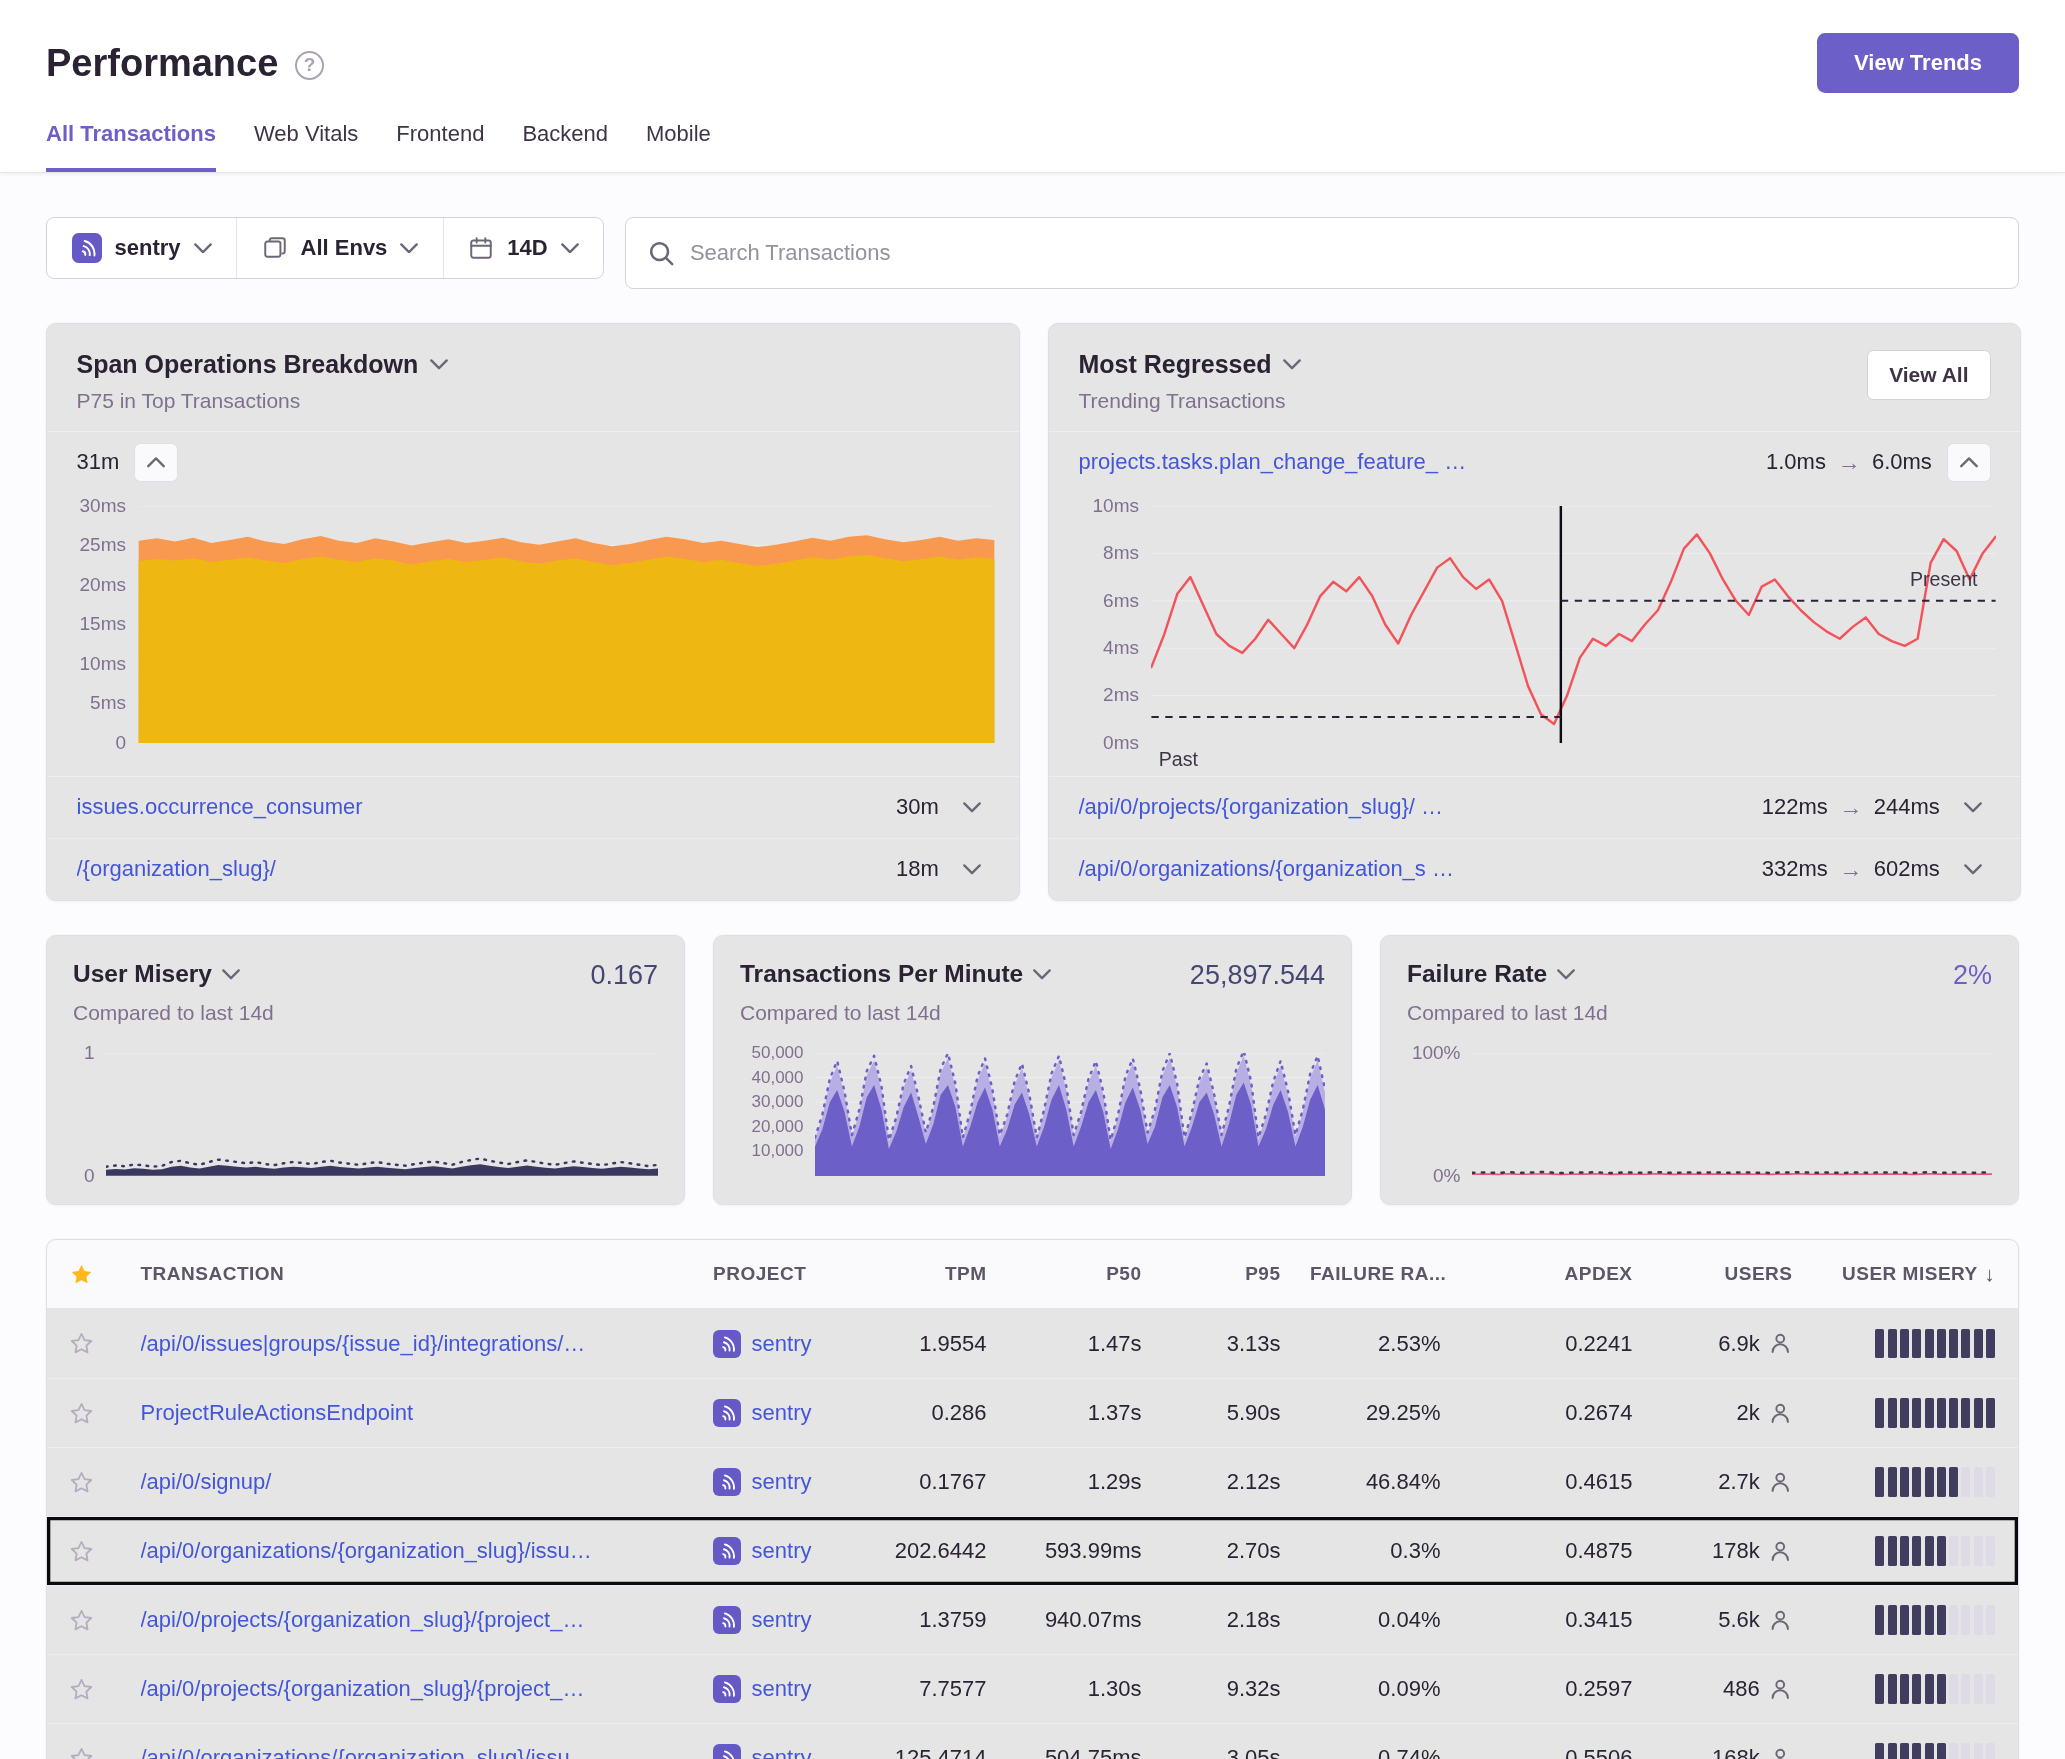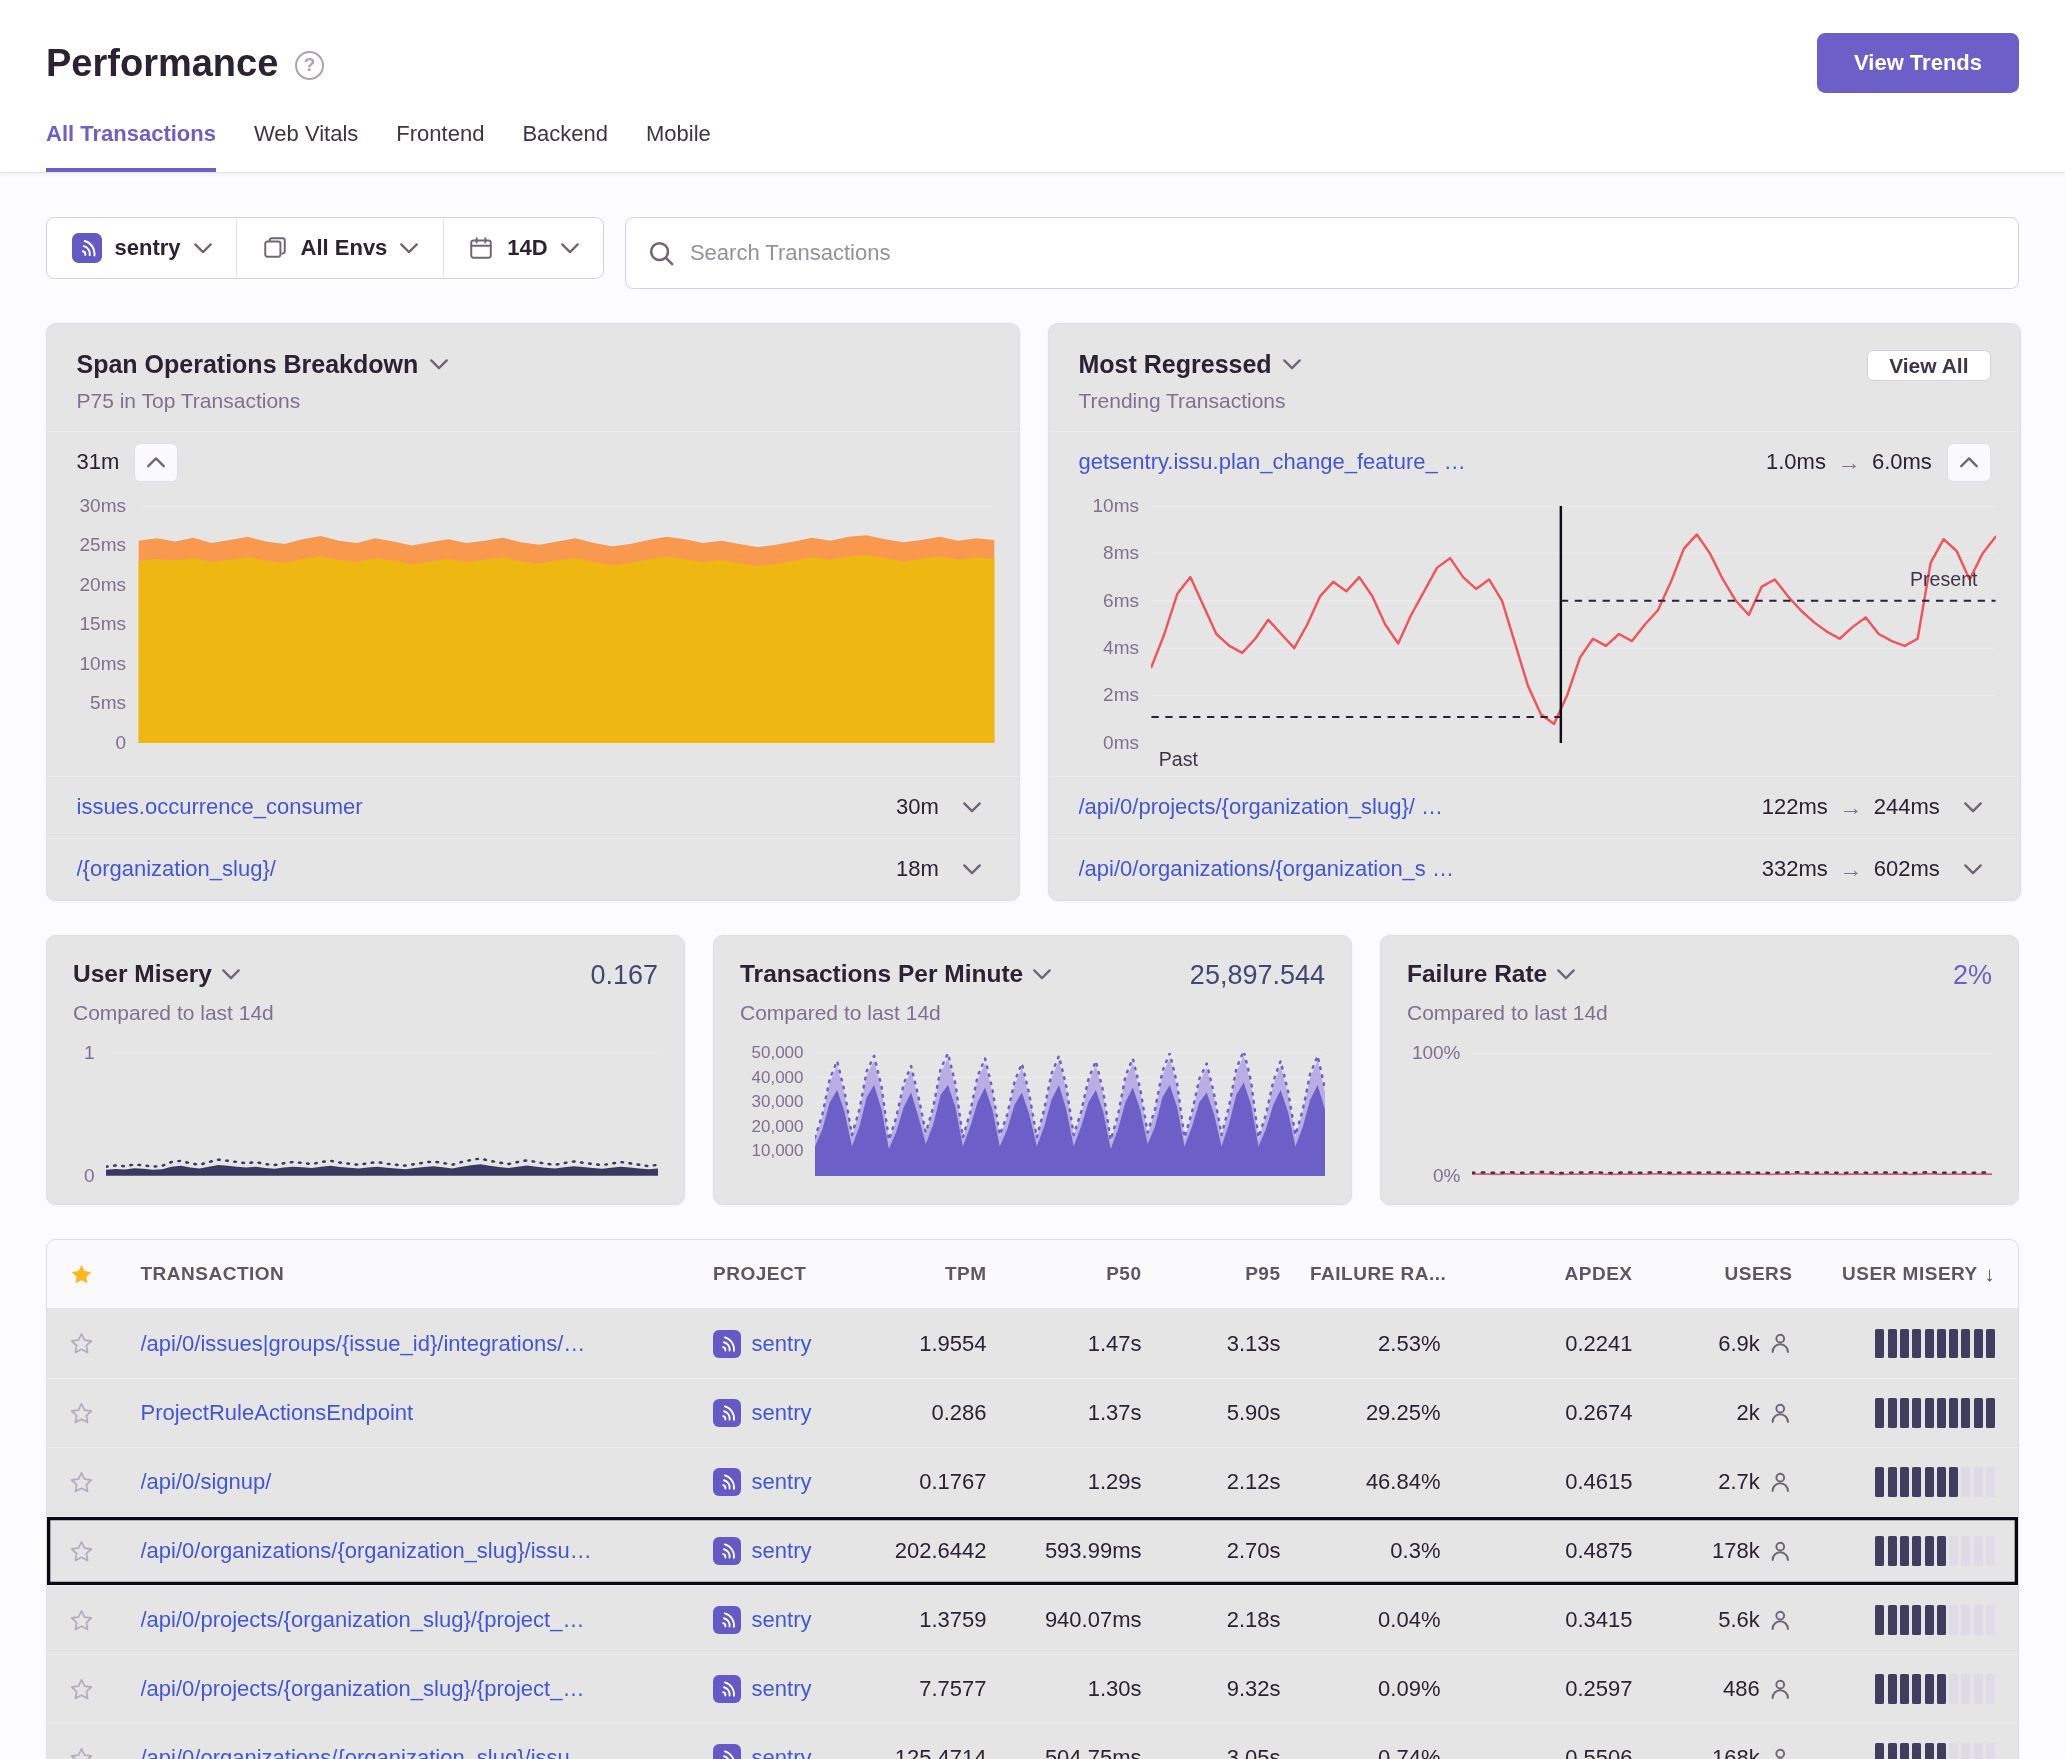--- a/index.html
+++ b/index.html
@@ -30,21 +30,21 @@
   .search-box input{border:none;outline:none;flex:1;font-size:22px;font-family:inherit;color:#2B2233;background:transparent;}
   .search-box input::placeholder{color:#94909C;}
 
   
   .card{background:#e5e5e5;border:0.8px solid #E2DCE9;border-radius:9.8px;box-shadow:0 0.8px 2.5px rgba(43,34,51,.05);}
   .charts-grid{display:grid;grid-template-columns:1fr 1fr;gap:28px;}
   .card-head{padding:26px 29.5px 18px;display:flex;justify-content:space-between;align-items:flex-start;}
   .card-title-row{display:flex;align-items:center;gap:11.5px;cursor:pointer;}
   .card-title-row h2{font-size:25px;font-weight:700;color:#2B2233;white-space:nowrap;}
   .card-sub{color:#80708F;font-size:21px;margin-top:9.8px;}
-  .btn-secondary{border:0.8px solid #D6D0DD;background:#fff;border-radius:6.5px;font-size:21px;font-weight:600;color:#3E3446;padding:0 21px;height:31px;font-family:inherit;cursor:pointer;}
+  .btn-secondary{border:0.8px solid #D6D0DD;background:#fff;border-radius:6.5px;font-size:21px;font-weight:600;color:#3E3446;padding:0 21px;height:50px;font-family:inherit;cursor:pointer;}
 
   .op-item{display:flex;align-items:center;gap:14.7px;padding:0 29.5px;border-top:0.8px solid #F0ECF3;min-height:62px;}
   .op-link{color:#4356D8;font-size:22px;flex:1;white-space:nowrap;overflow:hidden;text-overflow:ellipsis;cursor:pointer;text-decoration:none;}
   .op-value{font-size:22px;color:#2B2233;white-space:nowrap;}
   .trend{display:flex;align-items:center;gap:11.5px;font-size:22px;color:#2B2233;white-space:nowrap;}
   .trend .arr{color:#80708F;font-size:23px;}
   .toggle-box{width:44px;height:39px;border:0.8px solid #E2DCE9;background:#FAF9FB;border-radius:6.5px;display:flex;align-items:center;justify-content:center;color:#6E6676;cursor:pointer;flex:none;}
   .toggle-plain{width:36px;display:flex;justify-content:center;color:#6E6676;cursor:pointer;flex:none;}
   .toggle-box svg,.toggle-plain svg{width:18px;height:10.6px;}
 
@@ -255,21 +255,21 @@
                     <path d="M1 1l6 6 6-6"></path>
                   </svg>
                 </span>
             </div>
             <div class="card-sub">Trending Transactions</div>
           </div>
           <button class="btn-secondary">View All</button>
         </div>
 
         <div class="op-item">
-          <a class="op-link">getsentry.issu.plan_change_feature_ …</a>
+          <a class="op-link">projects.tasks.plan_change_feature_ …</a>
           <span class="trend">
             <span>1.0ms</span>
             <span class="arr">→</span>
             <span>6.0ms</span>
           </span>
           <span class="toggle-box">
               <svg viewBox="0 0 14 8" fill="none" stroke="currentColor" stroke-width="1.8" stroke-linecap="round" stroke-linejoin="round">
                 <path d="M1 7l6-6 6 6"></path>
               </svg>
             </span>

